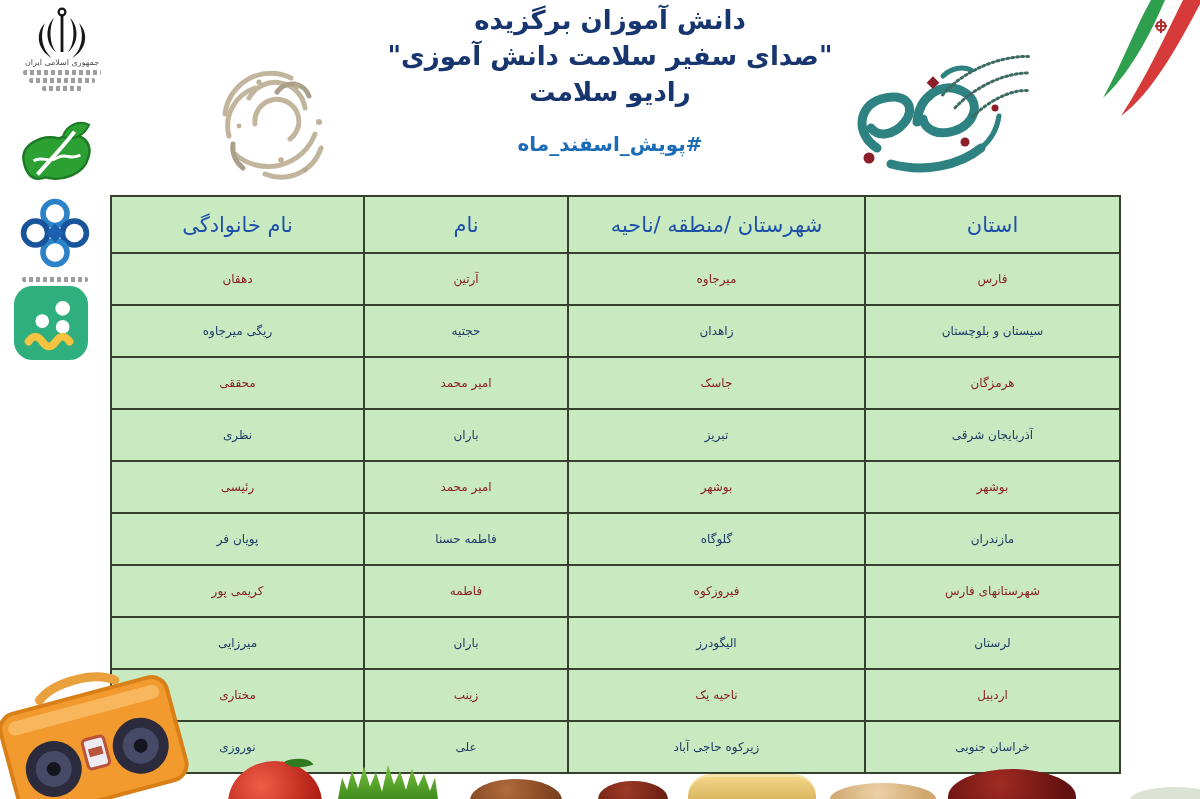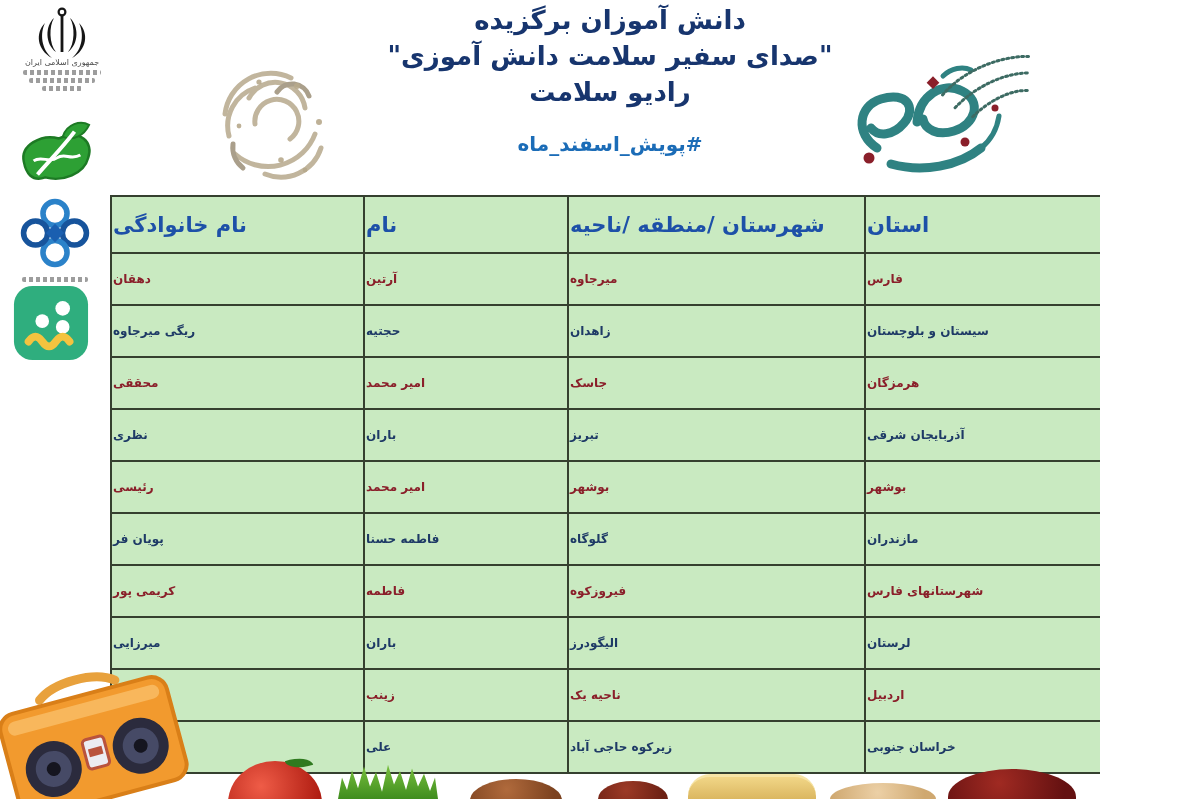--- a/index.html
+++ b/index.html
@@ -1,17 +1,17 @@
 <!DOCTYPE html>
 <html lang="fa" style="--cell-green: #c9eac1; --grid-line: #35402f; --header-blue: #1d50a8; --ink-maroon: #8a1f2a; --ink-navy: #1e3a66; --title-navy: #17356e; --hashtag-blue: #1b6cb7; --flag-green: #2e9e4f; --flag-red: #d63a3a; --calligraphy-teal: #2f8282; --boombox-orange: #f29a2e;"><head>
 <meta charset="utf-8">
 <style>
   html,body{margin:0;padding:0;}
   .page{
-    position:relative; width:1100px; height:799px; overflow:hidden;
+    position:relative; width:1200px; height:799px; overflow:hidden;
     background:#ffffff; font-family:"DejaVu Sans", sans-serif;
   }
   
   .title-block{
     position:absolute; left:320px; top:2px; width:580px;
     text-align:center; direction:rtl;
     color:var(--title-navy); font-weight:bold;
     font-size:26px; line-height:36px;
   }
   .hashtag{
@@ -20,21 +20,21 @@
     color:var(--hashtag-blue); font-weight:bold; font-size:20px;
   }
   
   table.results{
     position:absolute; left:110px; top:195px; width:993px;
     border-collapse:collapse; direction:rtl; table-layout:fixed;
   }
   table.results th, table.results td{
     border:2px solid var(--grid-line);
     background:var(--cell-green);
-    text-align:left; font-weight:bold; overflow:hidden; white-space:nowrap;
+    text-align:center; font-weight:normal; overflow:hidden; white-space:nowrap;
   }
   table.results th{
     color:var(--header-blue); font-size:21px; height:53px;
   }
   table.results td{ height:48px; font-size:12px; }
   table.results th:nth-child(1){width:251px;}
   table.results th:nth-child(2){width:293px;}
   table.results th:nth-child(3){width:200px;}
   table.results th:nth-child(4){width:249px;}
   .ink-maroon{ color:var(--ink-maroon); }

